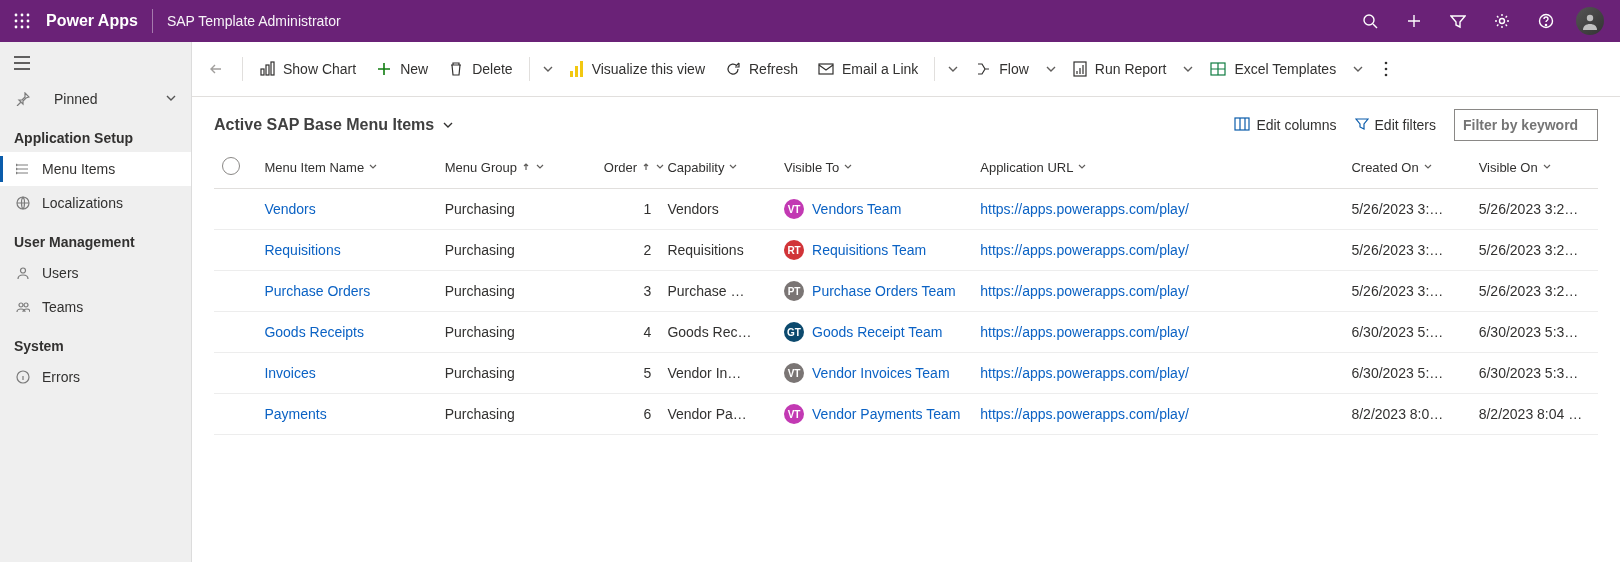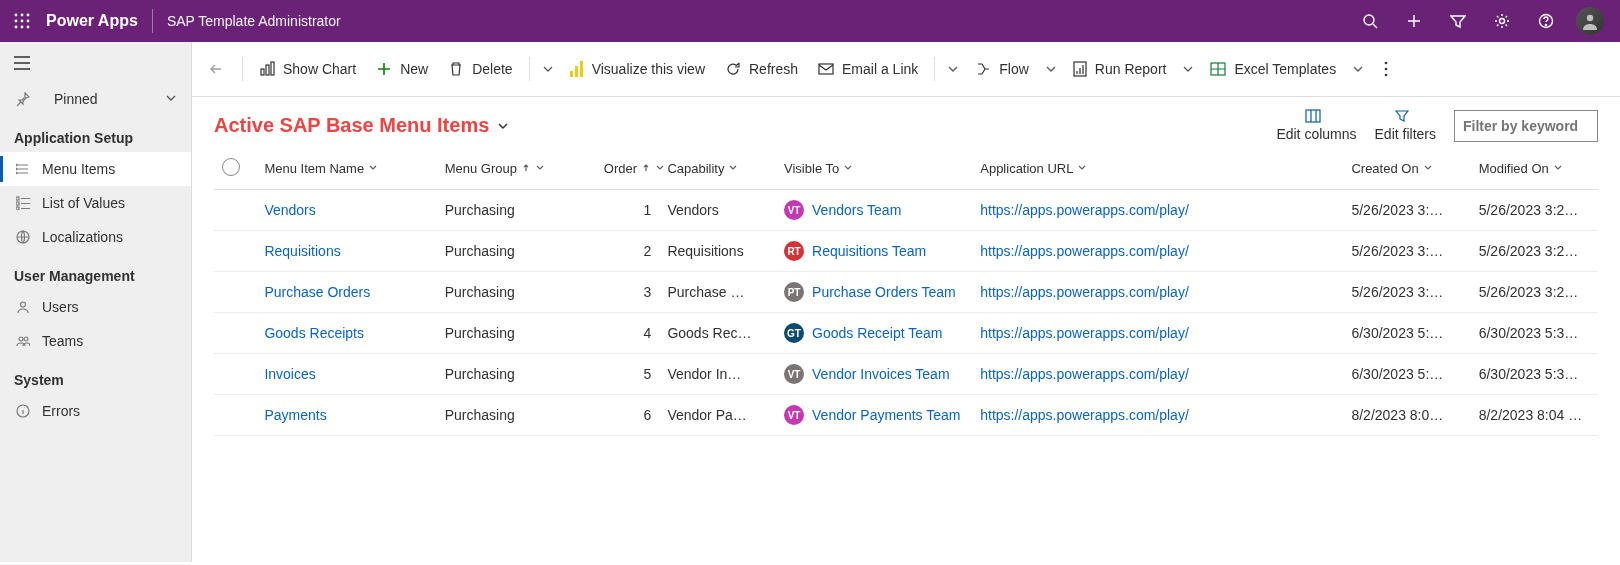--- a/index.html
+++ b/index.html
@@ -35,24 +35,24 @@
 .cmdbar .sep { width: 1px; height: 24px; background: #e1dfdd; margin: 0 6px; }
 .cmdbar .cmd { display: flex; align-items: center; height: 40px; padding: 0 10px; font-size: 14px; color: #323130; cursor: pointer; white-space: nowrap; }
 .cmdbar .cmd .cicn { margin-right: 8px; display: flex; align-items: center; }
 .cmdbar .cmd.green .cicn svg path { stroke: #107c10; }
 .cmdbar .chev { width: 24px; height: 40px; display: flex; align-items: center; justify-content: center; cursor: pointer; color: #605e5c; }
 .cmdbar .overflow { width: 32px; height: 40px; display:flex; align-items:center; justify-content:center; cursor:pointer; }
 
 
 .content { flex: 1; overflow: auto; padding: 12px 22px 0 22px; }
 .view-header { display: flex; align-items: center; margin-bottom: 10px; }
-.view-header .title { font-size: 20px; font-weight: 600; color: #ef4444; display:flex; align-items:center; cursor:pointer; }
+.view-header .title { font-size: 16px; font-weight: 600; color: #404040; display:flex; align-items:center; cursor:pointer; }
 .view-header .title svg { margin-left: 8px; }
 .view-header .spacer { flex: 1; }
-.view-header .link-btn { display:flex; align-items:center; font-size:14px; color:#323130; margin-right: 18px; cursor:pointer;flex-direction:column; }
+.view-header .link-btn { display:flex; align-items:center; font-size:14px; color:#323130; margin-right: 18px; cursor:pointer; }
 .view-header .link-btn .cicn { margin-right:6px; color:#0b5cab; }
 .view-header input.filter { width: 144px; height: 32px; border: 1px solid #8a8886; padding: 0 8px; font-size: 14px; outline: none; font-weight: bold; }
 
 
 table.grid { width: 100%; border-collapse: collapse; table-layout: fixed; }
 table.grid th { text-align: left; font-size: 13px; font-weight: 400; color: #323130; padding: 6px 8px 10px 8px; border-bottom: 1px solid #e1dfdd; white-space: nowrap; position: relative; }
 table.grid th svg { margin-left:4px; }
 table.grid td { font-size: 14px; color: #323130; padding: 10px 8px; border-bottom: 1px solid #ededed; white-space: nowrap; overflow: hidden; text-overflow: ellipsis; }
 table.grid td a, table.grid td .lk { color: #0b62c4; text-decoration: none; cursor: pointer; }
 table.grid td .team { display: inline-flex; align-items: center; }
@@ -155,31 +155,20 @@
     <div class="item selected">
       <span class="icn">
           <svg width="14" height="14" viewBox="0 0 14 14" fill="none" stroke="#555" stroke-width="1.2">
             <path d="M2 3h10M2 7h10M2 11h10"></path>
             <circle cx="0.5" cy="3" r=".7" fill="#555"></circle>
             <circle cx="0.5" cy="7" r=".7" fill="#555"></circle>
             <circle cx="0.5" cy="11" r=".7" fill="#555"></circle>
           </svg>
         </span>
       <span>Menu Items</span>
-    </div>
-    <div class="item">
-      <span class="icn">
-          <svg width="14" height="14" viewBox="0 0 14 14" fill="none" stroke="#555" stroke-width="1.2">
-            <rect x="0" y="1" width="3" height="3"></rect>
-            <rect x="0" y="6" width="3" height="3"></rect>
-            <rect x="0" y="11" width="3" height="3"></rect>
-            <path d="M5 2.5h9M5 7.5h9M5 12.5h9"></path>
-          </svg>
-        </span>
-      <span>List of Values</span>
     </div>
     <div class="item">
       <span class="icn">
           <svg width="14" height="14" viewBox="0 0 14 14" fill="none" stroke="#555" stroke-width="1.2">
             <circle cx="7" cy="7" r="6"></circle>
             <path d="M1 7h12M7 1c2 2 2 10 0 12M7 1c-2 2-2 10 0 12"></path>
           </svg>
         </span>
       <span>Localizations</span>
     </div>
@@ -399,21 +388,21 @@
                 </svg></th>
             <th><span>Visible To</span><svg width="10" height="10" viewBox="0 0 10 10" fill="none" stroke="#605e5c" stroke-width="1.2">
                   <path d="M2 3l3 3 3-3"></path>
                 </svg></th>
             <th><span>Application URL</span><svg width="10" height="10" viewBox="0 0 10 10" fill="none" stroke="#605e5c" stroke-width="1.2">
                   <path d="M2 3l3 3 3-3"></path>
                 </svg></th>
             <th><span>Created On</span><svg width="10" height="10" viewBox="0 0 10 10" fill="none" stroke="#605e5c" stroke-width="1.2">
                   <path d="M2 3l3 3 3-3"></path>
                 </svg></th>
-            <th><span>Modified On</span><svg width="10" height="10" viewBox="0 0 10 10" fill="none" stroke="#605e5c" stroke-width="1.2">
+            <th><span>Visible On</span><svg width="10" height="10" viewBox="0 0 10 10" fill="none" stroke="#605e5c" stroke-width="1.2">
                   <path d="M2 3l3 3 3-3"></path>
                 </svg></th>
           </tr>
         </thead>
         <tbody id="grid-body">
             <tr>
               <td></td>
               <td><span class="lk">Vendors</span></td>
               <td>Purchasing</td>
               <td class="right">1</td>

